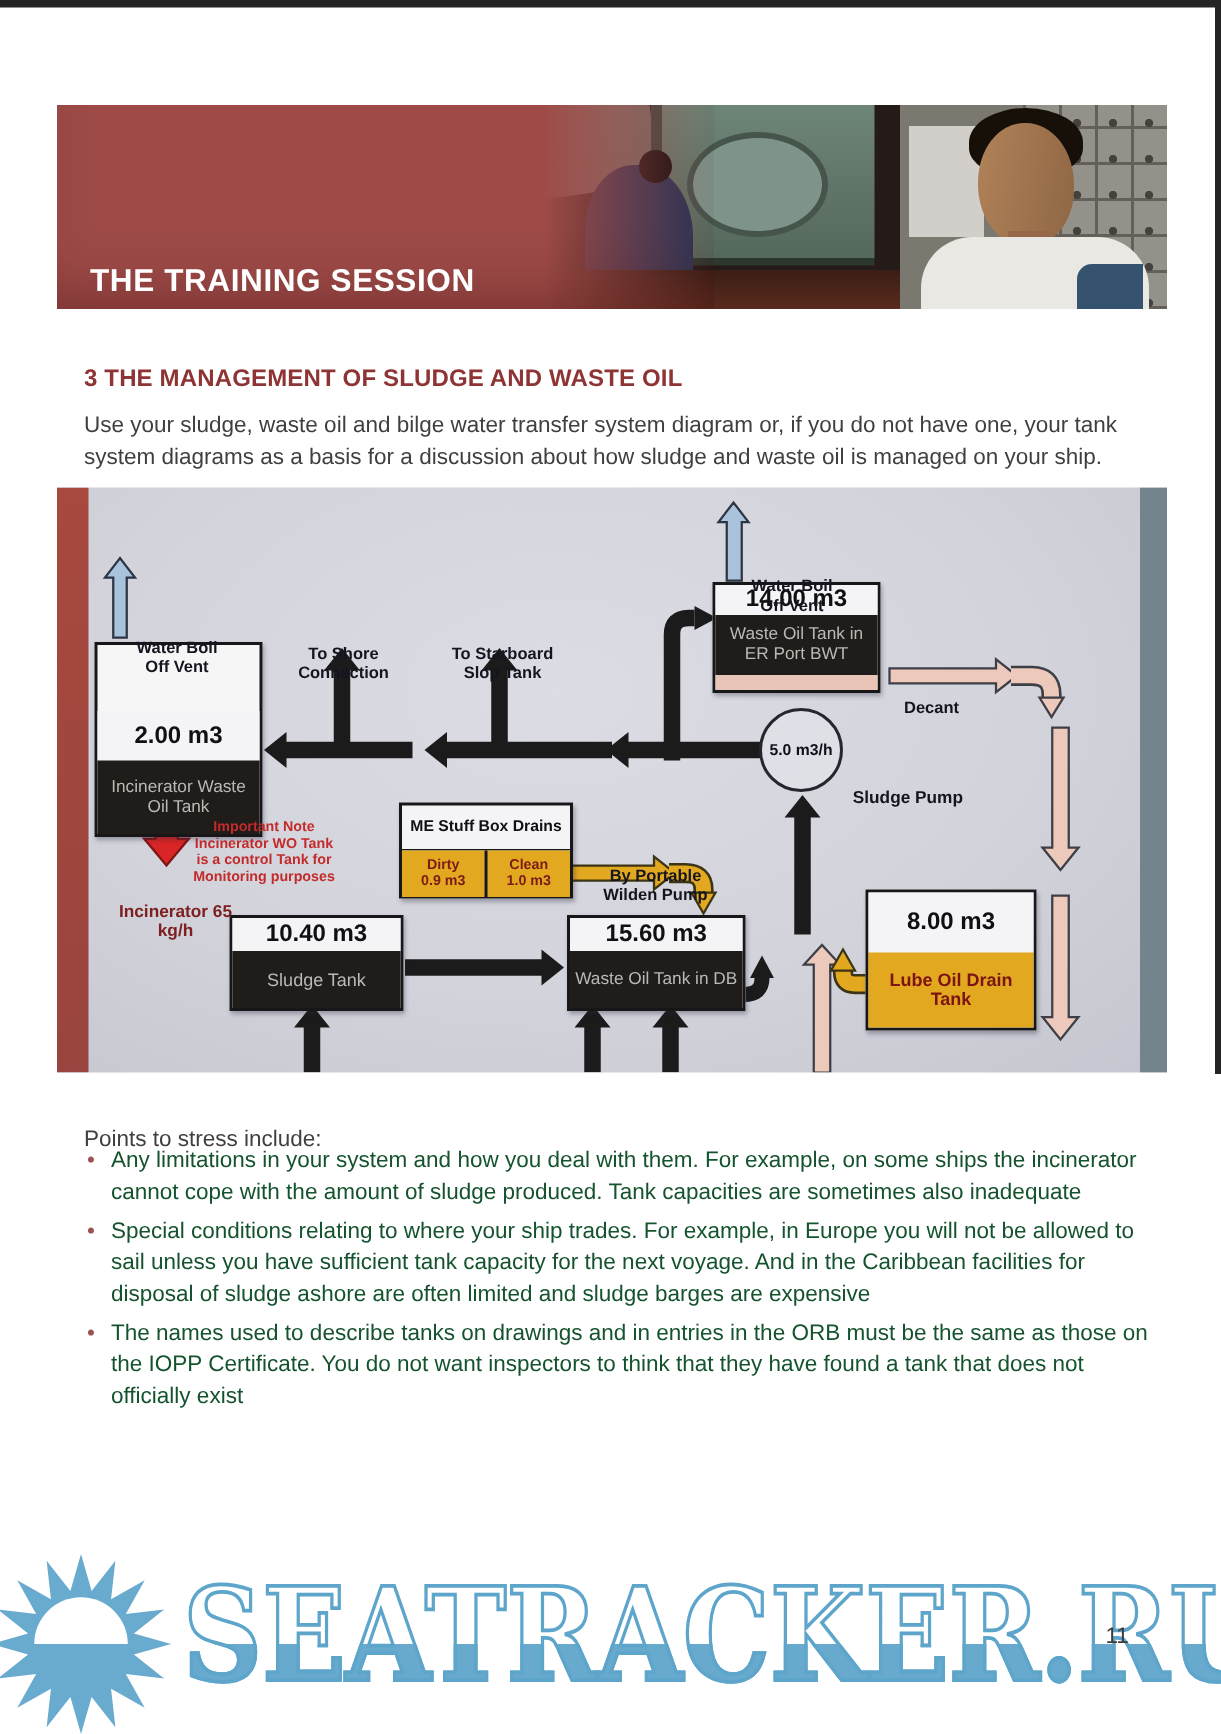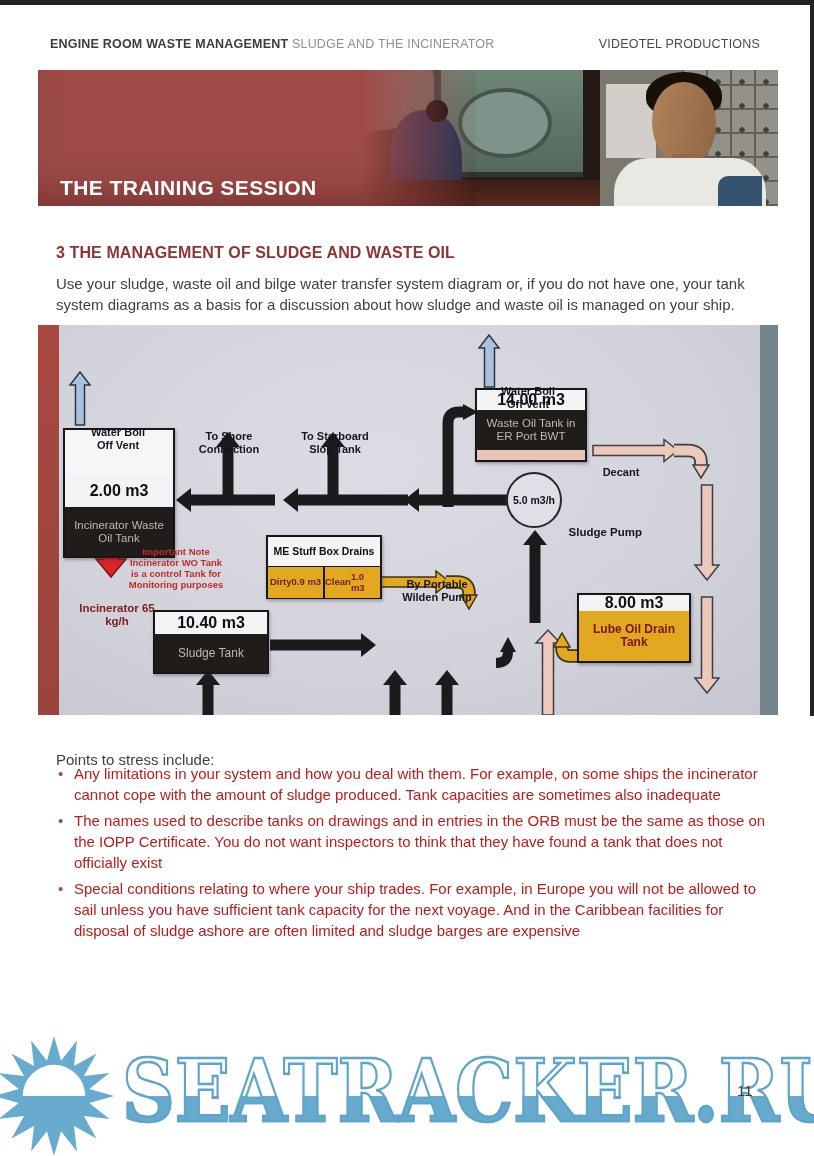--- a/index.html
+++ b/index.html
@@ -58,53 +58,46 @@
   .tank .pinkstrip{height:10px;background:#e9c5b7;}
   .dlabel{position:absolute;z-index:3;text-align:center;font-weight:bold;color:#15151f;font-size:11px;line-height:12.5px;margin-top:35px;}
   .note-red{color:#c32b2b;font-size:9.5px;line-height:11px;}
   .rate-red{color:#7c2020;font-size:11.5px;line-height:13px;}
   .pump-circle{position:absolute;left:468px;top:147px;width:52px;height:52px;border:2.5px solid #26262e;border-radius:50%;
       background:rgba(255,255,255,.22);z-index:2;display:flex;align-items:center;justify-content:center;
       font-weight:bold;font-size:10.5px;color:#101018;}
   .mebox{position:absolute;left:228px;top:210px;width:112px;height:60px;border:2px solid #17171a;background:#f4f3f5;z-index:2;box-shadow:1px 2px 3px rgba(40,40,60,.35);}
   .mebox .hd{height:29px;display:flex;align-items:center;justify-content:center;text-align:center;font-weight:bold;font-size:10.5px;line-height:11.5px;color:#101014;}
   .mebox .cells{display:flex;height:31px;border-top:1px solid #17171a;}
-  .mebox .cell{flex:1;background:#e2a81f;display:flex;align-items:center;justify-content:center;
+  .mebox .cell{flex:1;background:#e2a81f;display:flex;flex-direction:column;align-items:center;justify-content:center;
       font-weight:bold;font-size:9.5px;line-height:10.5px;color:#7c1a1a;}
   .mebox .cell+.cell{border-left:2px solid #17171a;}
   .tank-lube .body{background:#e2a81f;color:#7c1414;font-weight:bold;font-size:12px;}
 
   
   .points-label{position:absolute;left:56px;top:736px;font-size:15px;color:#3f3f3f;}
   .bullets{position:absolute;left:56px;top:763px;width:712px;margin:0;padding:0;list-style:none;}
-  .bullets li{position:relative;padding-left:18px;margin-bottom:5px;font-size:15px;line-height:21px;color:#b91c1c;}
+  .bullets li{position:relative;padding-left:18px;margin-bottom:5px;font-size:15px;line-height:21px;color:#14532d;}
   .bullets li::before{content:"•";position:absolute;left:2px;top:0;color:#9e5151;}
 
   
   .wm-sun{position:absolute;left:-6px;top:1036px;z-index:4;}
   .wm-text{position:absolute;left:122px;top:1046px;z-index:4;height:92px;line-height:90px;
       font-family:"DejaVu Serif",serif;font-weight:bold;font-size:86px;letter-spacing:0px;white-space:nowrap;
       transform:scaleX(.85);transform-origin:left center;
       color:#68aace;background:linear-gradient(180deg,#ffffff 0 54%,#68aace 54% 100%);
       -webkit-background-clip:text;background-clip:text;-webkit-text-fill-color:transparent;
       -webkit-text-stroke:2.5px #5da5ca;}
   .page-num{position:absolute;left:737px;top:1082px;z-index:5;font-size:15px;color:#3f3b37;}
 </style>
 </head>
 <body>
 
 <div class="page">
 
-  <div class="hdr">
-    <div>
-      <span class="bold">ENGINE ROOM WASTE MANAGEMENT</span>
-      <span class="light">SLUDGE AND THE INCINERATOR</span>
-    </div>
-    <div class="right">VIDEOTEL PRODUCTIONS</div>
-  </div>
 
   <div class="banner">
     <div class="ph-engine">
       <div class="lightpanel"></div>
       <div class="machine"></div>
       <div class="machine-door"></div>
       <div class="figure"></div>
       <div class="fig-head"></div>
       <div class="floor"></div>
     </div>
@@ -195,44 +188,48 @@
           <span>1.0 m3</span>
         </div>
       </div>
     </div>
 
     <div class="tank" style="left:115px;top:285px;width:112px;">
       <div class="cap" style="height:22px;">10.40 m3</div>
       <div class="body" style="height:34px;font-size:12px;">Sludge Tank</div>
     </div>
 
+    <div class="tank" style="left:340px;top:285px;width:115px;">
+      <div class="cap" style="height:22px;">15.60 m3</div>
+      <div class="body" style="height:34px;">Waste Oil Tank in DB</div>
+    </div>
 
     <div class="tank tank-lube" style="left:539px;top:268px;width:110px;">
-      <div class="cap" style="height:16px;">8.00 m3</div>
+      <div class="cap" style="height:40px;">8.00 m3</div>
       <div class="body" style="height:46px;">Lube Oil Drain Tank</div>
     </div>
 
     <div class="pump-circle">5.0 m3/h</div>
 
     <div class="dlabel" style="left:48px;top:66px;width:64px;">Water Boil Off Vent</div>
     <div class="dlabel" style="left:152px;top:70px;width:78px;">To Shore Connection</div>
     <div class="dlabel" style="left:255px;top:70px;width:84px;">To Starboard Slop Tank</div>
     <div class="dlabel" style="left:458px;top:25px;width:64px;">Water Boil Off Vent</div>
     <div class="dlabel" style="left:556px;top:106px;width:54px;">Decant</div>
     <div class="dlabel" style="left:524px;top:166px;width:80px;font-size:11.5px;text-align:right;">Sludge Pump</div>
     <div class="dlabel note-red" style="left:88px;top:186px;width:100px;">Important Note Incinerator WO Tank is a control Tank for Monitoring purposes</div>
     <div class="dlabel rate-red" style="left:40px;top:242px;width:78px;">Incinerator 65 kg/h</div>
     <div class="dlabel" style="left:358px;top:218px;width:82px;">By Portable Wilden Pump</div>
   </div>
 
   <p class="points-label">Points to stress include:</p>
   <ul class="bullets">
     <li>Any limitations in your system and how you deal with them. For example, on some ships the incinerator cannot cope with the amount of sludge produced. Tank capacities are sometimes also inadequate</li>
+    <li>Special conditions relating to where your ship trades. For example, in Europe you will not be allowed to sail unless you have sufficient tank capacity for the next voyage. And in the Caribbean facilities for disposal of sludge ashore are often limited and sludge barges are expensive</li>
     <li>The names used to describe tanks on drawings and in entries in the ORB must be the same as those on the IOPP Certificate. You do not want inspectors to think that they have found a tank that does not officially exist</li>
-    <li>Special conditions relating to where your ship trades. For example, in Europe you will not be allowed to sail unless you have sufficient tank capacity for the next voyage. And in the Caribbean facilities for disposal of sludge ashore are often limited and sludge barges are expensive</li>
   </ul>
 
   <svg class="wm-sun" width="120" height="120" viewBox="0 0 100 100">
     <polygon fill="#69abce" points="100,50 79.4,55.9 96.2,69.1 74.9,66.7 85.4,85.4 66.7,74.9 69.1,96.2 55.9,79.4 50,100 44.1,79.4 30.9,96.2 33.3,74.9 14.6,85.4 25.1,66.7 3.8,69.1 20.6,55.9 0,50 20.6,44.1 3.8,30.9 25.1,33.3 14.6,14.6 33.3,25.1 30.9,3.8 44.1,20.6 50,0 55.9,20.6 69.1,3.8 66.7,25.1 85.4,14.6 74.9,33.3 96.2,30.9 79.4,44.1"></polygon>
     <circle cx="50" cy="50" r="27" fill="#69abce"></circle>
     <path d="M 24 50 A 26 26 0 0 1 76 50 Z" fill="#ffffff"></path>
   </svg>
   <div class="wm-text">SEATRACKER.RU</div>
   <div class="page-num">11</div>
 

